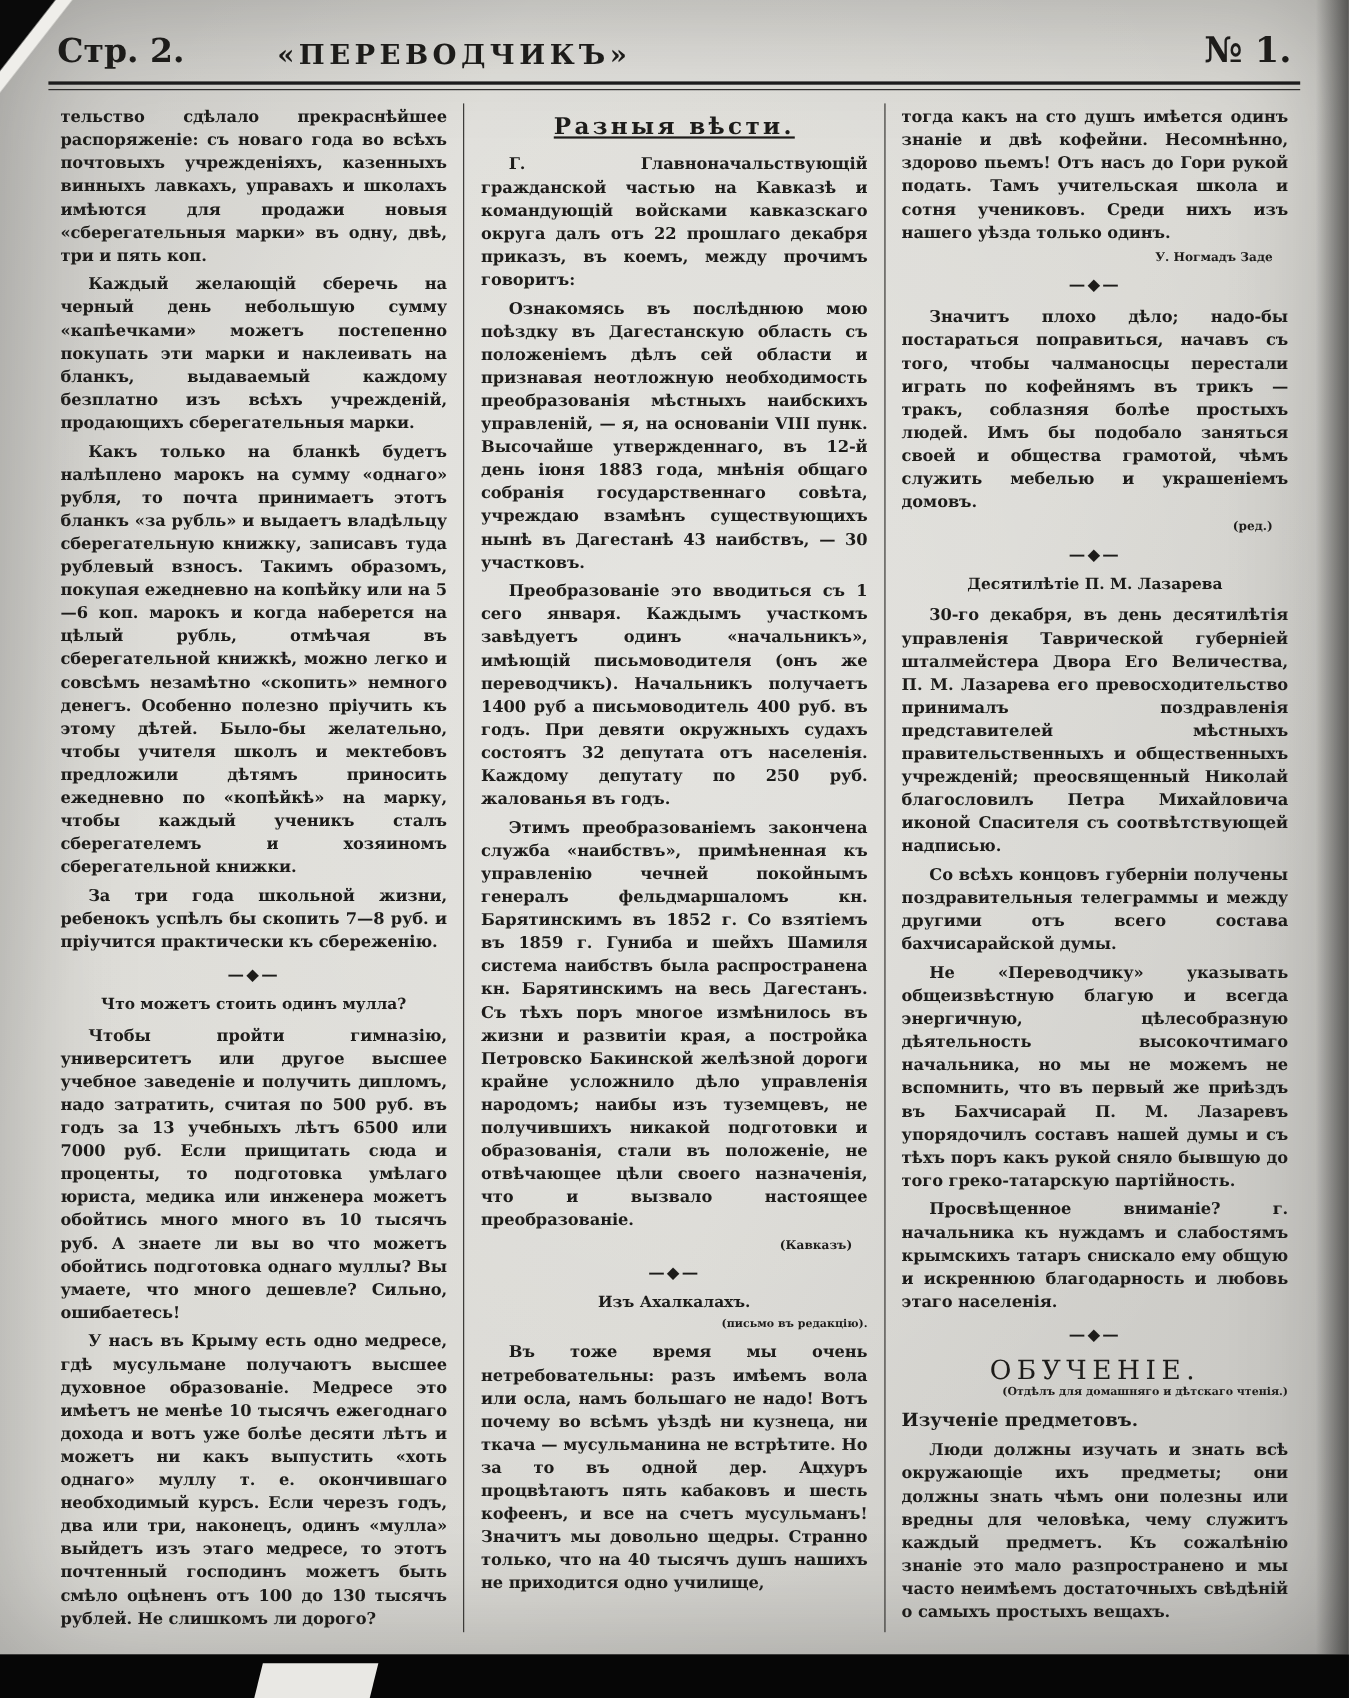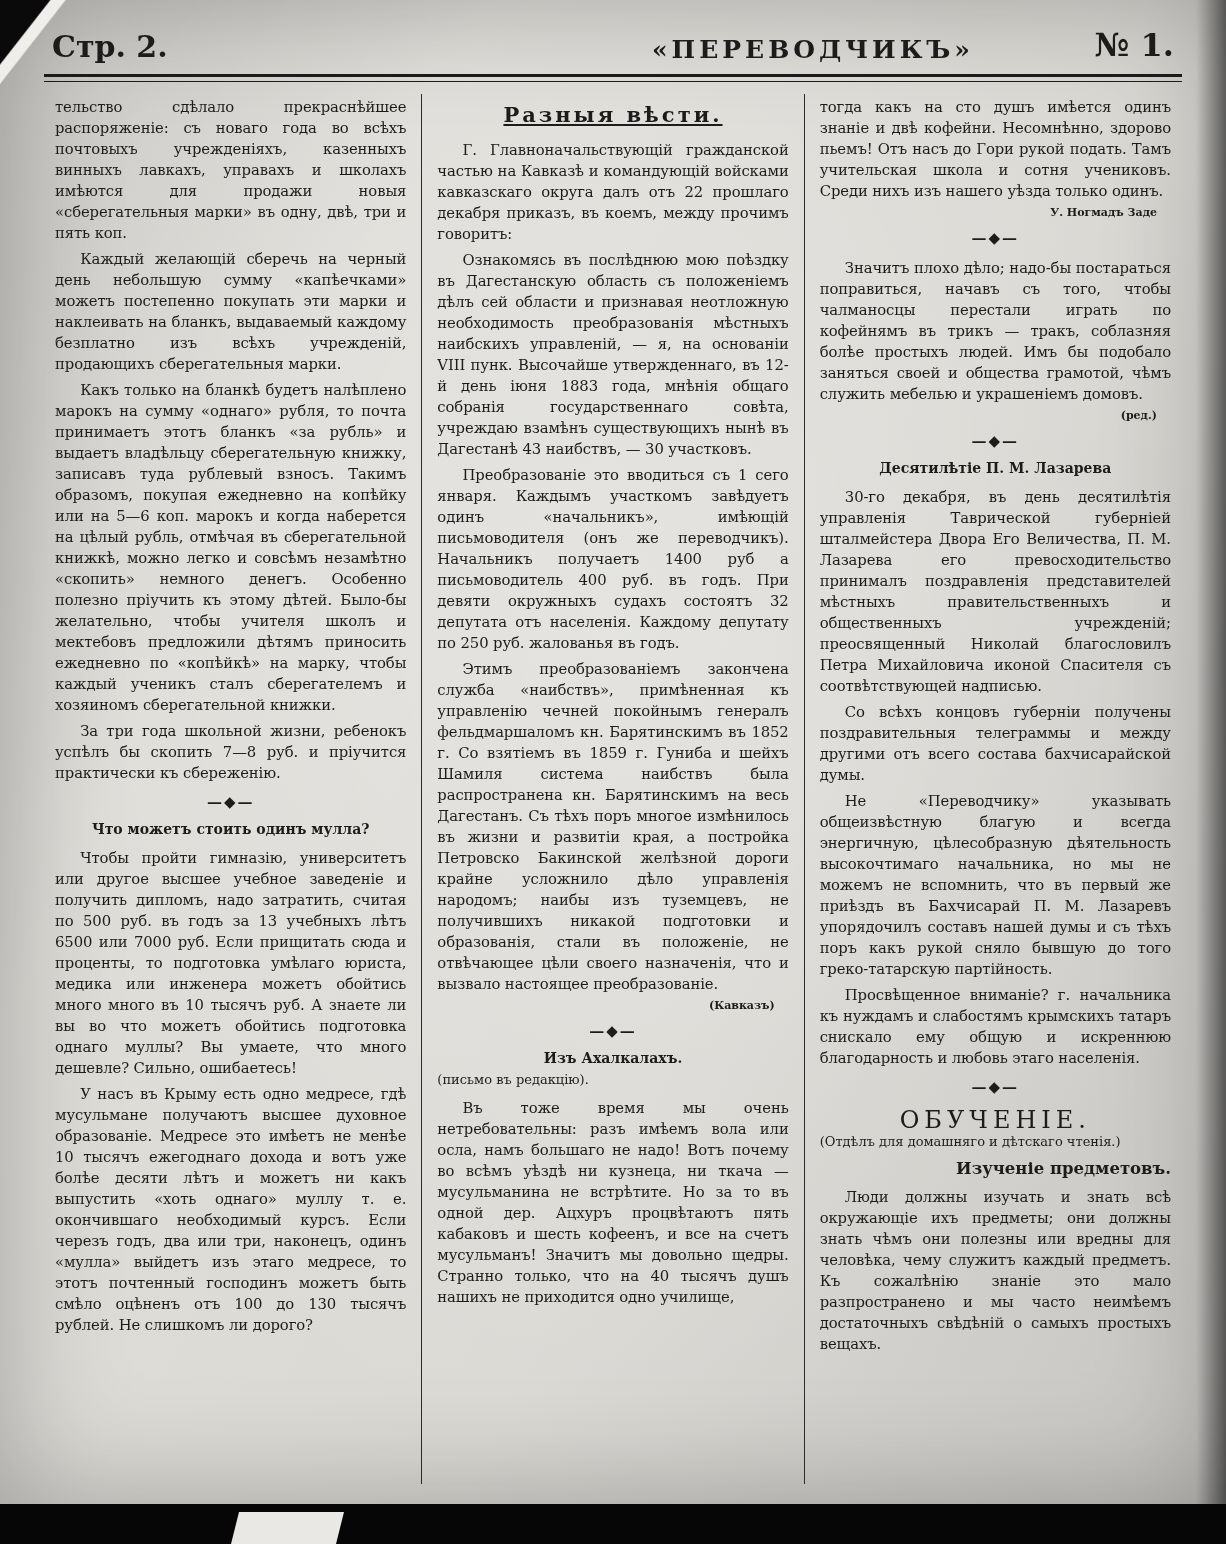--- a/index.html
+++ b/index.html
@@ -34,51 +34,51 @@
   .bottom-sliver {
     position:absolute; bottom:0; left:235px; width:105px; height:32px;
     background:#e9e8e4; transform:skewX(-14deg);
   }
 
   
   .masthead {
     display:flex; align-items:flex-end; padding:26px 52px 6px 52px;
   }
   .masthead .pageno { font-size:30px; font-weight:700; width:200px; }
-  .masthead .title  { flex:1; text-align:right; font-size:25px; font-weight:700; letter-spacing:4px; }
+  .masthead .title  { flex:1; text-align:left; font-size:25px; font-weight:700; letter-spacing:4px; }
   .masthead .issue  { width:200px; text-align:right; font-size:32px; font-weight:700; }
 
   .rule-double {
     margin:4px 44px 0 44px; height:4px;
     border-top:3px solid #1b1b1c; border-bottom:1px solid #1b1b1c;
   }
 
   
   .cols { display:flex; align-items:stretch; padding:12px 40px 0 40px; height:1390px; overflow:hidden; }
   .col { flex:1 1 0; padding:2px 15px 0 15px; overflow:hidden; }
   .col + .col { border-left:1px solid #2c2b29; }
 
   p.body-text {
-    margin:0 0 5px 0; font-size:14.8px; line-height:1.42; font-weight:400;
+    margin:0 0 5px 0; font-size:14.8px; line-height:1.42; font-weight:700;
     text-align:justify; text-indent:1.7em; letter-spacing:-0.1px;
   }
   p.body-text.cont { text-indent:0; }
 
   p.sig { margin:0 0 5px 0; font-size:11px; font-weight:700; text-align:right; padding-right:14px; }
 
   .divider {
     text-align:center; font-size:15px; font-weight:700; letter-spacing:2px;
     margin:10px 0 10px 0; color:#1d1c1a;
   }
 
   h2.section-title { margin:6px 0 12px 0; text-align:center; font-size:21px; font-weight:700; letter-spacing:3px;text-decoration:underline; }
   h3.art-head      { margin:8px 0 10px 0; text-align:center; font-size:14px; font-weight:700; }
-  .subhead         { margin:-4px 0 10px 0; text-align:left; font-size:13px; font-weight:400; }
+  .subhead         { margin:-4px 0 10px 0; text-align:right; font-size:10px; font-weight:700; }
   h3.big-head      { margin:8px 0 4px 0; text-align:center; font-size:24px; font-weight:400; letter-spacing:5px; }
-  h4.minor-head    { margin:6px 0 8px 0; text-align:right; font-size:16.5px; font-weight:700; }
+  h4.minor-head    { margin:6px 0 8px 0; text-align:left; font-size:16.5px; font-weight:700; }
 </style>
 </head>
 <body>
 
 <div class="scan">
   <div class="paper">
 
     <header class="masthead">
       <div class="pageno">Стр. 2.</div>
       <div class="title">«ПЕРЕВОДЧИКЪ»</div>

